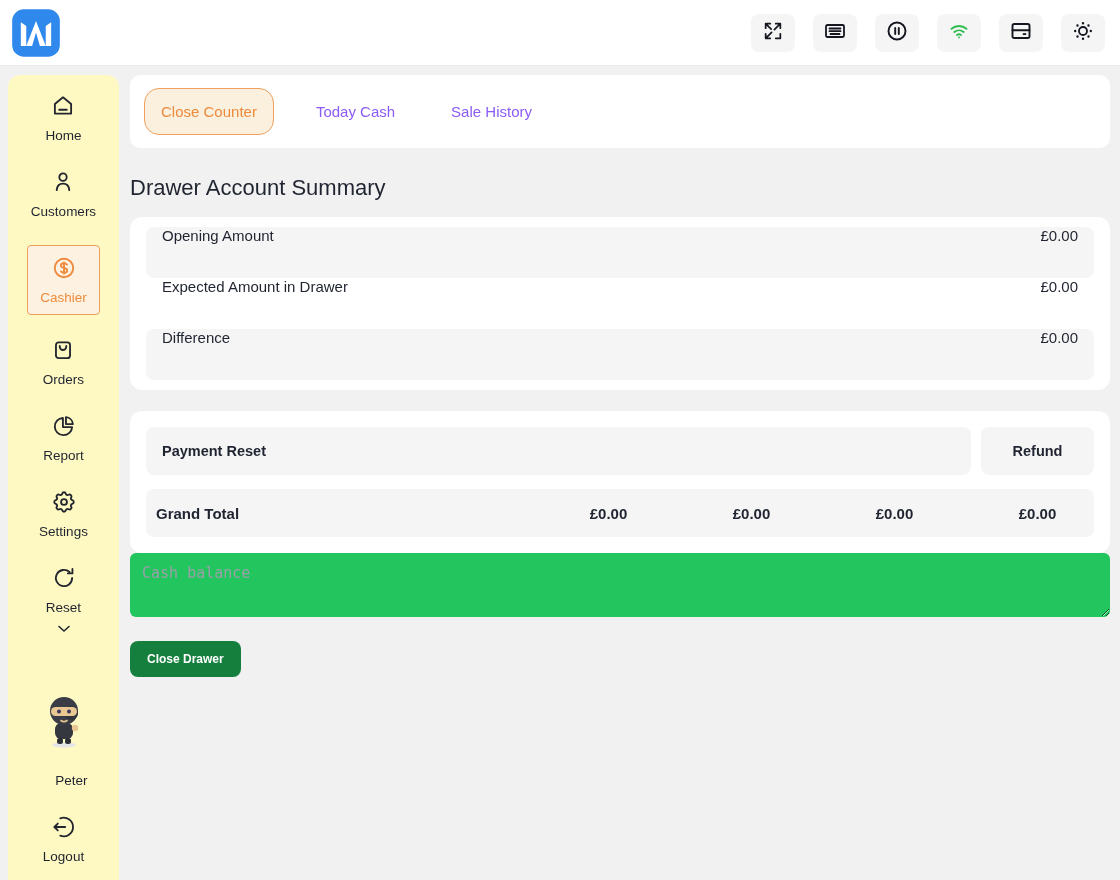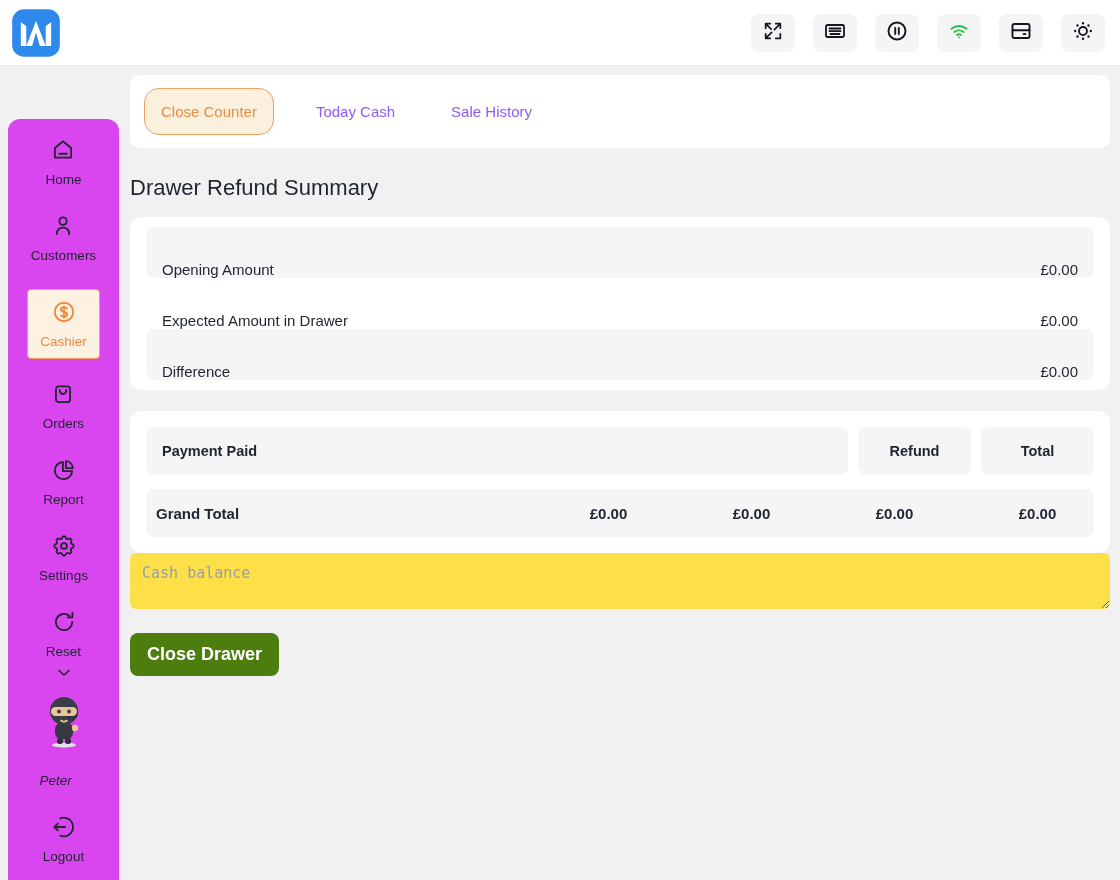--- a/index.html
+++ b/index.html
@@ -20,80 +20,80 @@
   .icon-btn {
     width:44px; height:38px; border:none; border-radius:8px; background:#f5f5f6;
     display:flex; align-items:center; justify-content:center; cursor:pointer;
   }
   .icon-btn svg { stroke:#14171f; }
   .icon-btn svg.green { stroke:#2ebd4e; }
   
   .app-body { display:flex; padding:9px 10px 0 8px; gap:11px; height:814px; }
   
   .sidebar {
-    width:111px; background:#d946ef; border-radius:12px 12px 0 0;
-    display:flex; flex-direction:column; align-items:center; padding:18px 0 10px;margin-top:44px;
+    width:111px; background:#fef9c3; border-radius:12px 12px 0 0;
+    display:flex; flex-direction:column; align-items:center; padding:18px 0 10px;
   }
   .nav-item {
     display:flex; flex-direction:column; align-items:center; gap:5px;
     margin-bottom:26px; cursor:pointer; color:#1f2430;
   }
   .nav-item svg { stroke:#23262f; }
   .nav-label { font-size:13.5px; font-weight:500; }
   .nav-item.active {
     background:#fdf1e2; border:1px solid #f09d57; border-radius:4px;
     padding:9px 12px; color:#ed8a3b; margin-bottom:22px;
   }
   .nav-item.active svg { stroke:#ed8a3b; }
   .chevron-more { margin-top:-22px; margin-bottom:8px; }
   .side-spacer { flex:1; }
-  .user-block { display:flex; flex-direction:column; align-items:flex-start; gap:20px; margin-bottom:26px; cursor:pointer;font-style:italic; }
+  .user-block { display:flex; flex-direction:column; align-items:flex-end; gap:20px; margin-bottom:26px; cursor:pointer; }
   .user-name { font-size:13.5px; font-weight:500; }
   
   .main { width:980px; display:flex; flex-direction:column; }
   .tab-card {
     background:#ffffff; border-radius:10px; padding:13px 14px;
     display:flex; align-items:center; gap:28px;
   }
   .tab { font-size:15px; font-weight:500; color:#8b5cf6; cursor:pointer; padding:6px 14px; background:none; border:none; font-family:inherit; }
   .tab.active {
     color:#ed8a3b; background:#fbefde; border:1px solid #eda05f; border-radius:15px;
     padding:14px 16px;
   }
   .section-title { font-size:22px; font-weight:500; color:#1f2430; margin:27px 0 16px; }
   .summary-card { background:#ffffff; border-radius:12px; padding:10px 16px; }
   .summary-row {
-    height:51px; display:flex; align-items:flex-end; justify-content:space-between;
+    height:51px; display:flex; align-items:flex-start; justify-content:space-between;
     padding:0 16px; border-radius:8px; font-size:15px;
   }
   .summary-row.striped { background:#f5f5f6; }
   .summary-value { font-weight:500; }
   .table-card { background:#ffffff; border-radius:12px; padding:16px; margin-top:21px; }
   .table-head { display:flex; gap:10px; }
   .th {
     background:#f5f5f6; border-radius:8px; height:48px; display:flex; align-items:center;
     justify-content:center; font-size:14.5px; font-weight:700; width:113px;
   }
   .th.wide { flex:1; justify-content:flex-start; padding-left:16px; }
   .grand-row {
     margin-top:14px; background:#f5f5f6; border-radius:8px; height:48px;
     display:flex; align-items:center;gap:20px;
   }
   .grand-label { flex:1; padding-left:10px; font-size:15px; font-weight:700; }
   .grand-val { width:113px; margin-left:10px; text-align:center; font-size:15px; font-weight:700; }
   .remarks-title { margin-top:43px; }
   .remarks-input {
-    width:100%; height:56px; background:#fde047; border:none; border-radius:6px;
+    width:100%; height:64px; background:#22c55e; border:none; border-radius:6px;
     padding:11px 12px; font-family:"DejaVu Sans Mono", monospace; font-size:15px;
     color:#1f2430; resize:both; outline:none;
   }
   .remarks-input::placeholder { color:#9aa0a8; }
   .primary-btn {
-    margin-top:24px; align-self:flex-start; background:#4d7c0f; color:#ffffff;
-    border:none; border-radius:8px; padding:11px 17px; font-size:18px; font-weight:700;
+    margin-top:24px; align-self:flex-start; background:#15803d; color:#ffffff;
+    border:none; border-radius:8px; padding:11px 17px; font-size:12px; font-weight:700;
     font-family:inherit; cursor:pointer;
   }
 </style>
 </head>
 <body>
 
 <header class="topbar">
   <button class="logo-btn">
     <span>
       <svg width="52" height="52" viewBox="0 0 48 48">
@@ -271,42 +271,41 @@
   </nav>
 
   <main class="main">
 
     <div class="tab-card">
       <button class="tab active">Close Counter</button>
       <button class="tab">Today Cash</button>
       <button class="tab">Sale History</button>
     </div>
 
-    <h2 class="section-title">Drawer Refund Summary</h2>
+    <h2 class="section-title">Drawer Account Summary</h2>
 
     <div class="summary-card">
       <div class="summary-row striped">
         <span>Opening Amount</span>
         <span class="summary-value">£0.00</span>
       </div>
       <div class="summary-row">
         <span>Expected Amount in Drawer</span>
         <span class="summary-value">£0.00</span>
       </div>
       <div class="summary-row striped">
         <span>Difference</span>
         <span class="summary-value">£0.00</span>
       </div>
     </div>
 
     <div class="table-card">
       <div class="table-head">
-        <div class="th wide">Payment Paid</div>
+        <div class="th wide">Payment Reset</div>
         <div class="th">Refund</div>
-        <div class="th">Total</div>
       </div>
       <div class="grand-row">
         <span class="grand-label">Grand Total</span>
         <span class="grand-val">£0.00</span>
         <span class="grand-val">£0.00</span>
         <span class="grand-val">£0.00</span>
         <span class="grand-val">£0.00</span>
       </div>
     </div>
 

